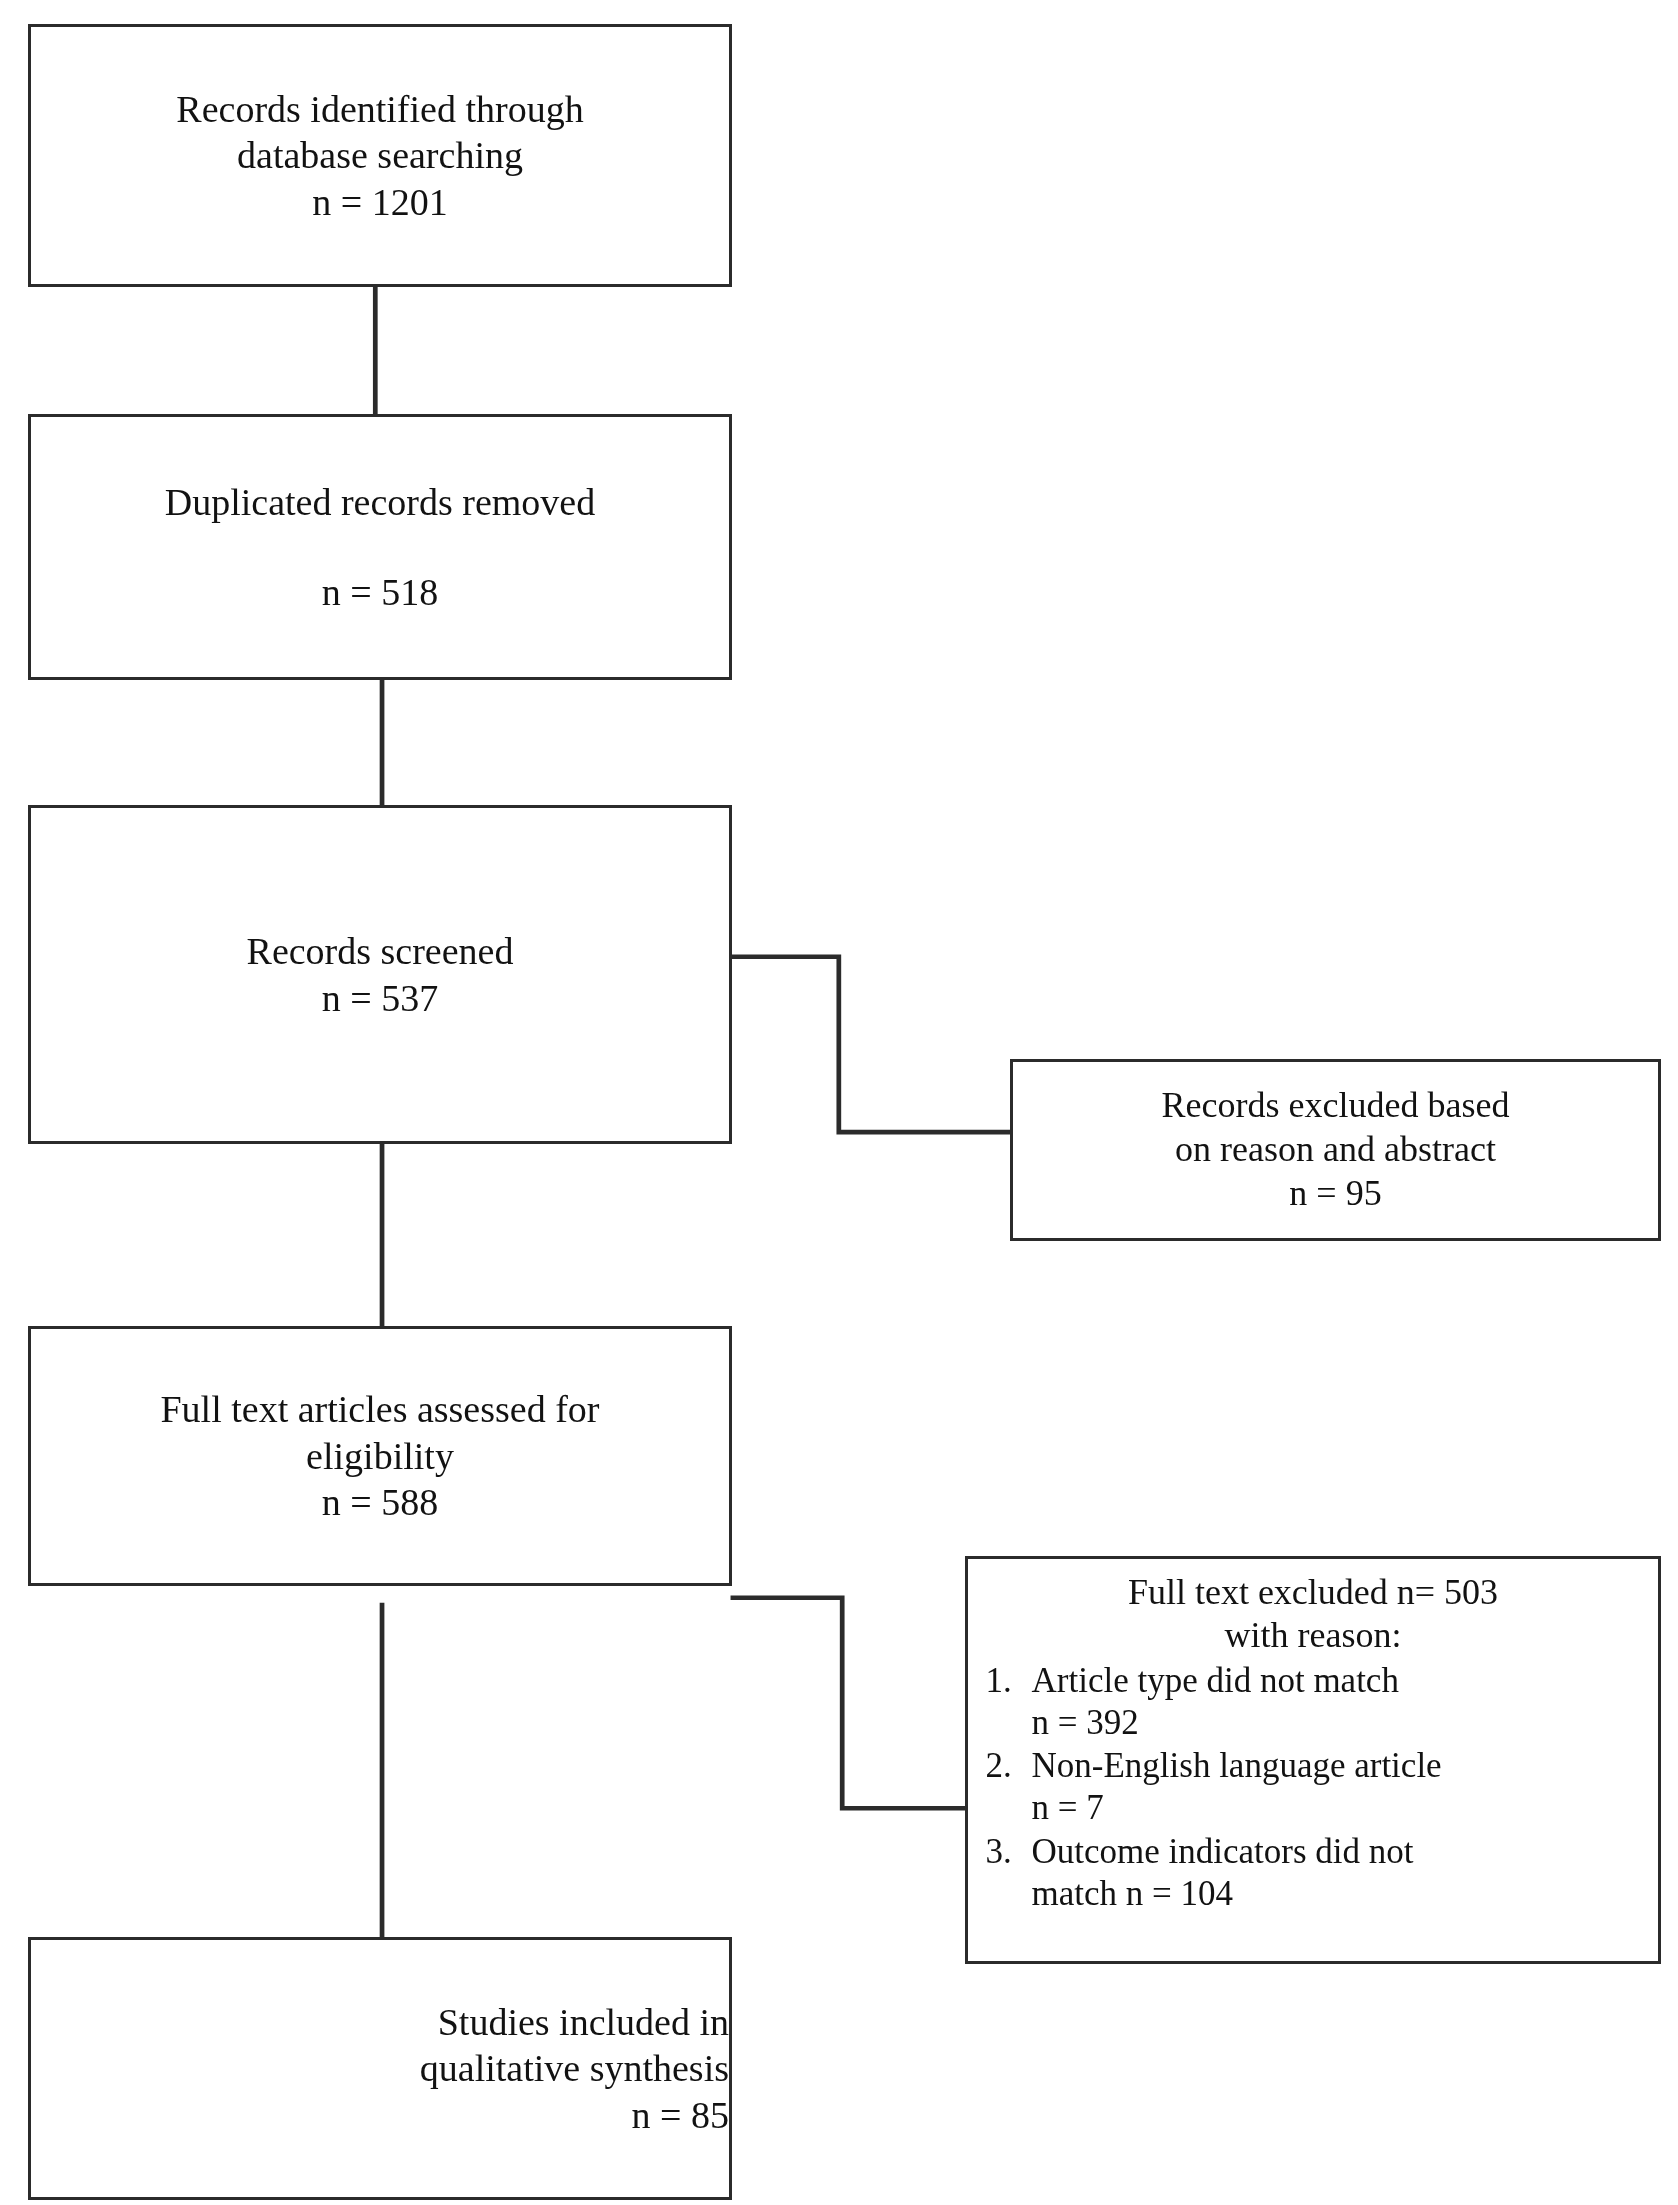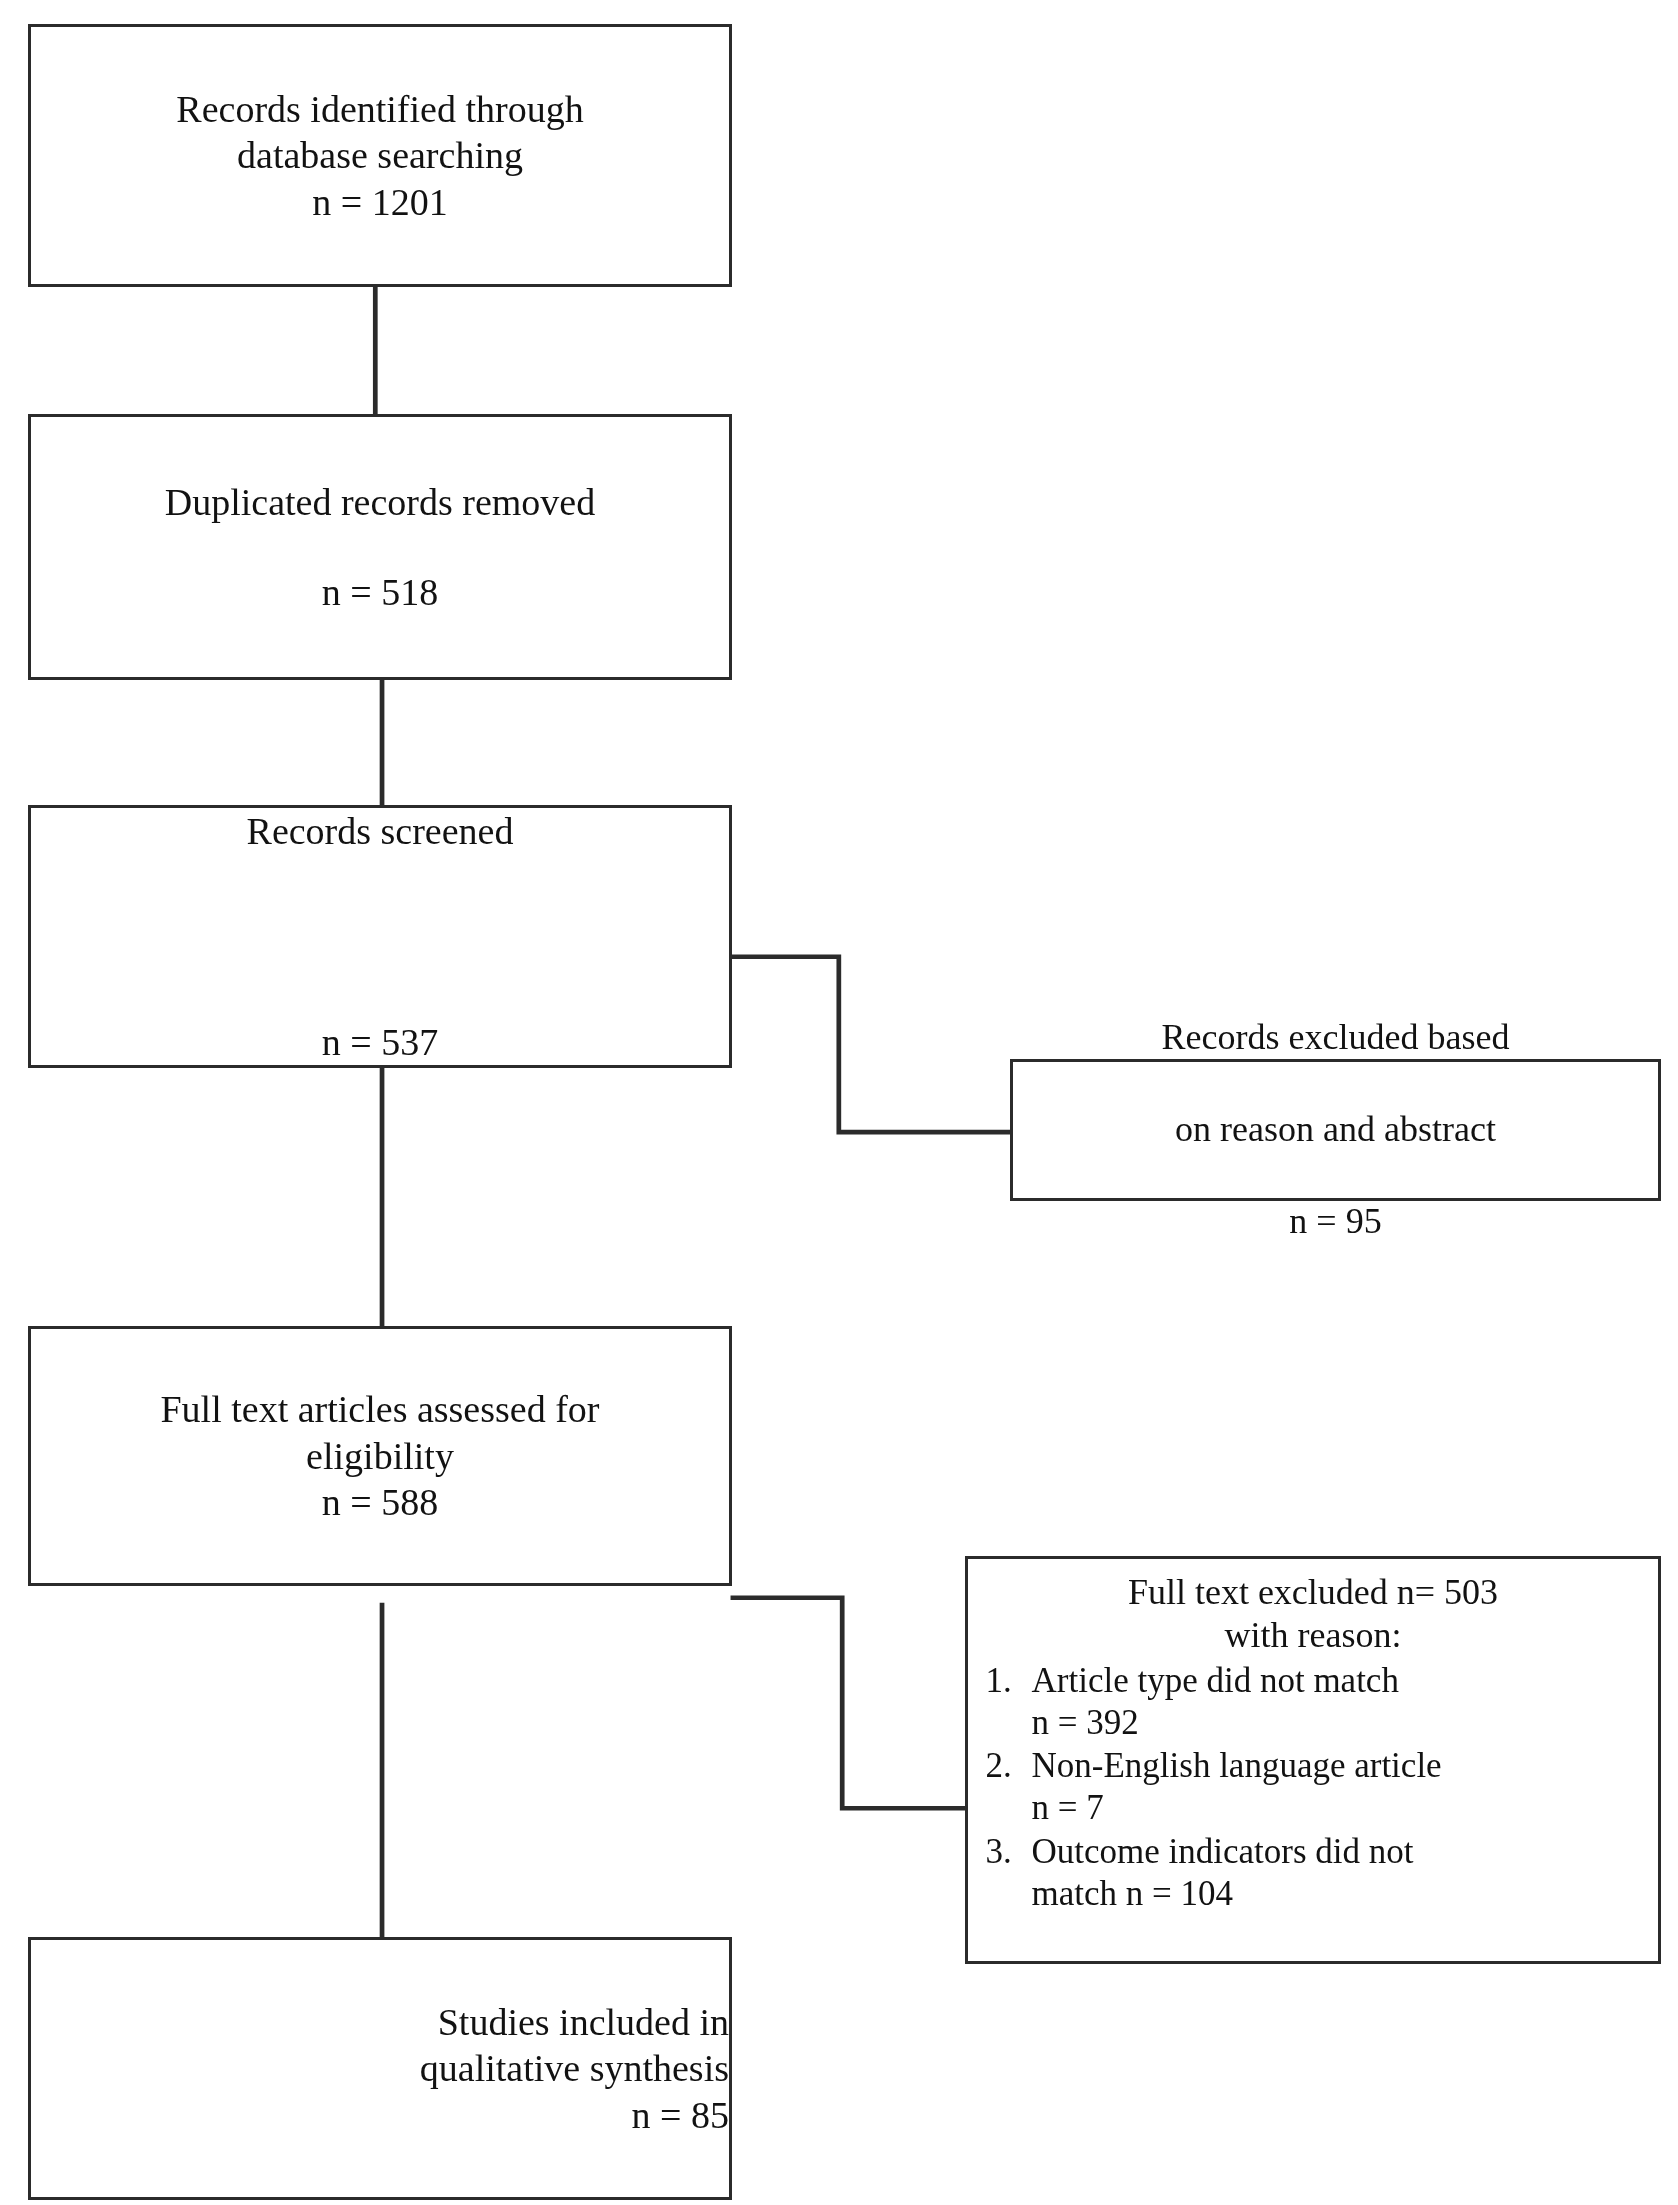--- a/index.html
+++ b/index.html
@@ -41,26 +41,26 @@
   .node .line {
     display: block;
     white-space: nowrap;
   }
   .t-lg { font-size: 38px; }
   .t-md { font-size: 36px; }
 
   
   #node-identified  { left: 28px;  top: 24px;   width: 704px; height: 263px; }
   #node-duplicates  { left: 28px;  top: 414px;  width: 704px; height: 266px; gap: 44px; }
-  #node-screened    { left: 28px;  top: 805px; width: 704px; height: 263px; justify-content: space-between; }
+  #node-screened    { left: 28px;  top: 805px; width: 704px; height: 339px; }
   #node-fulltext    { left: 28px;  top: 1326px; width: 704px; height: 260px; }
   #node-included    { left: 28px;  top: 1937px; width: 704px; height: 263px; align-items: flex-end; }
 
   
-  #node-excluded-ta { left: 1010px; top: 1059px; width: 651px;  height: 142px; gap: 48px; }
+  #node-excluded-ta { left: 1010px; top: 1059px; width: 651px;  height: 182px; }
   #node-excluded-ft { left: 965px; top: 1556px; width: 696px; height: 408px;
                       display: block; padding: 12px 17.5px 6.7px 17.5px; }
 
   
   .ft-head {
     text-align: center;
     font-size: 36px;
     line-height: 1.2;
   }
   ol.reasons {

